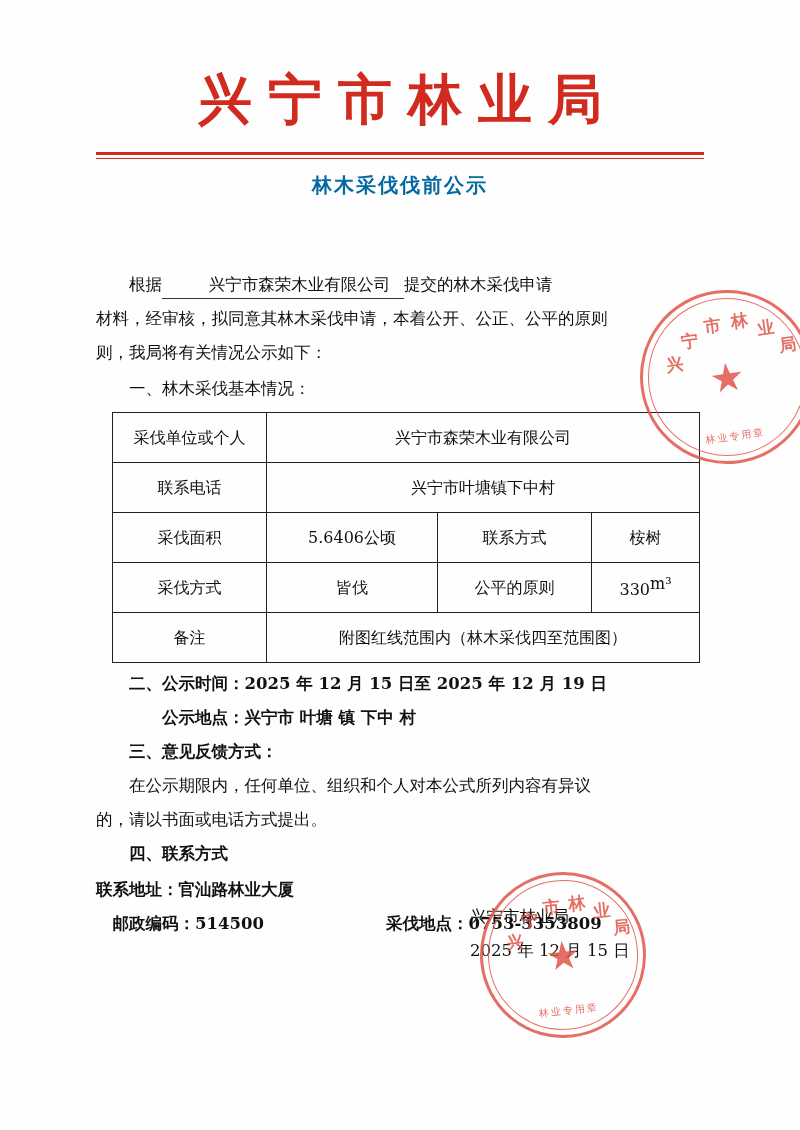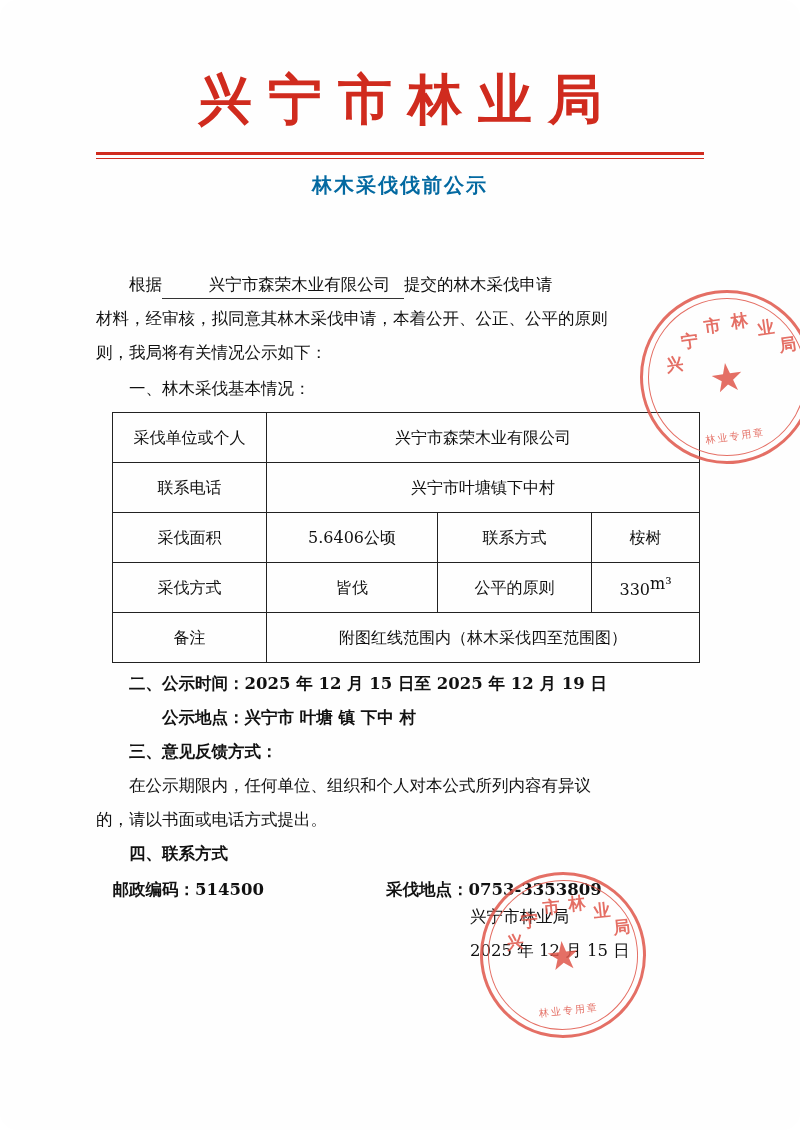--- a/index.html
+++ b/index.html
@@ -271,20 +271,23 @@
     </div>
 
     <div class="line-item">三、意见反馈方式：</div>
     <div class="plain">在公示期限内，任何单位、组织和个人对本公式所列内容有异议</div>
     <div class="para">的，请以书面或电话方式提出。</div>
 
     <div class="line-item">四、联系方式</div>
 
     <div class="contact-grid">
       <div class="contact-row">
+        <div class="contact-right">
+          <span>联系地址：</span><span>官汕路林业大厦</span>
+        </div>
       </div>
       <div class="contact-row">
         <div class="contact-left">
           <span>邮政编码：</span><span>514500</span>
         </div>
         <div class="contact-right">
           <span>采伐地点：</span><span>0753-3353809</span>
         </div>
       </div>
     </div>

